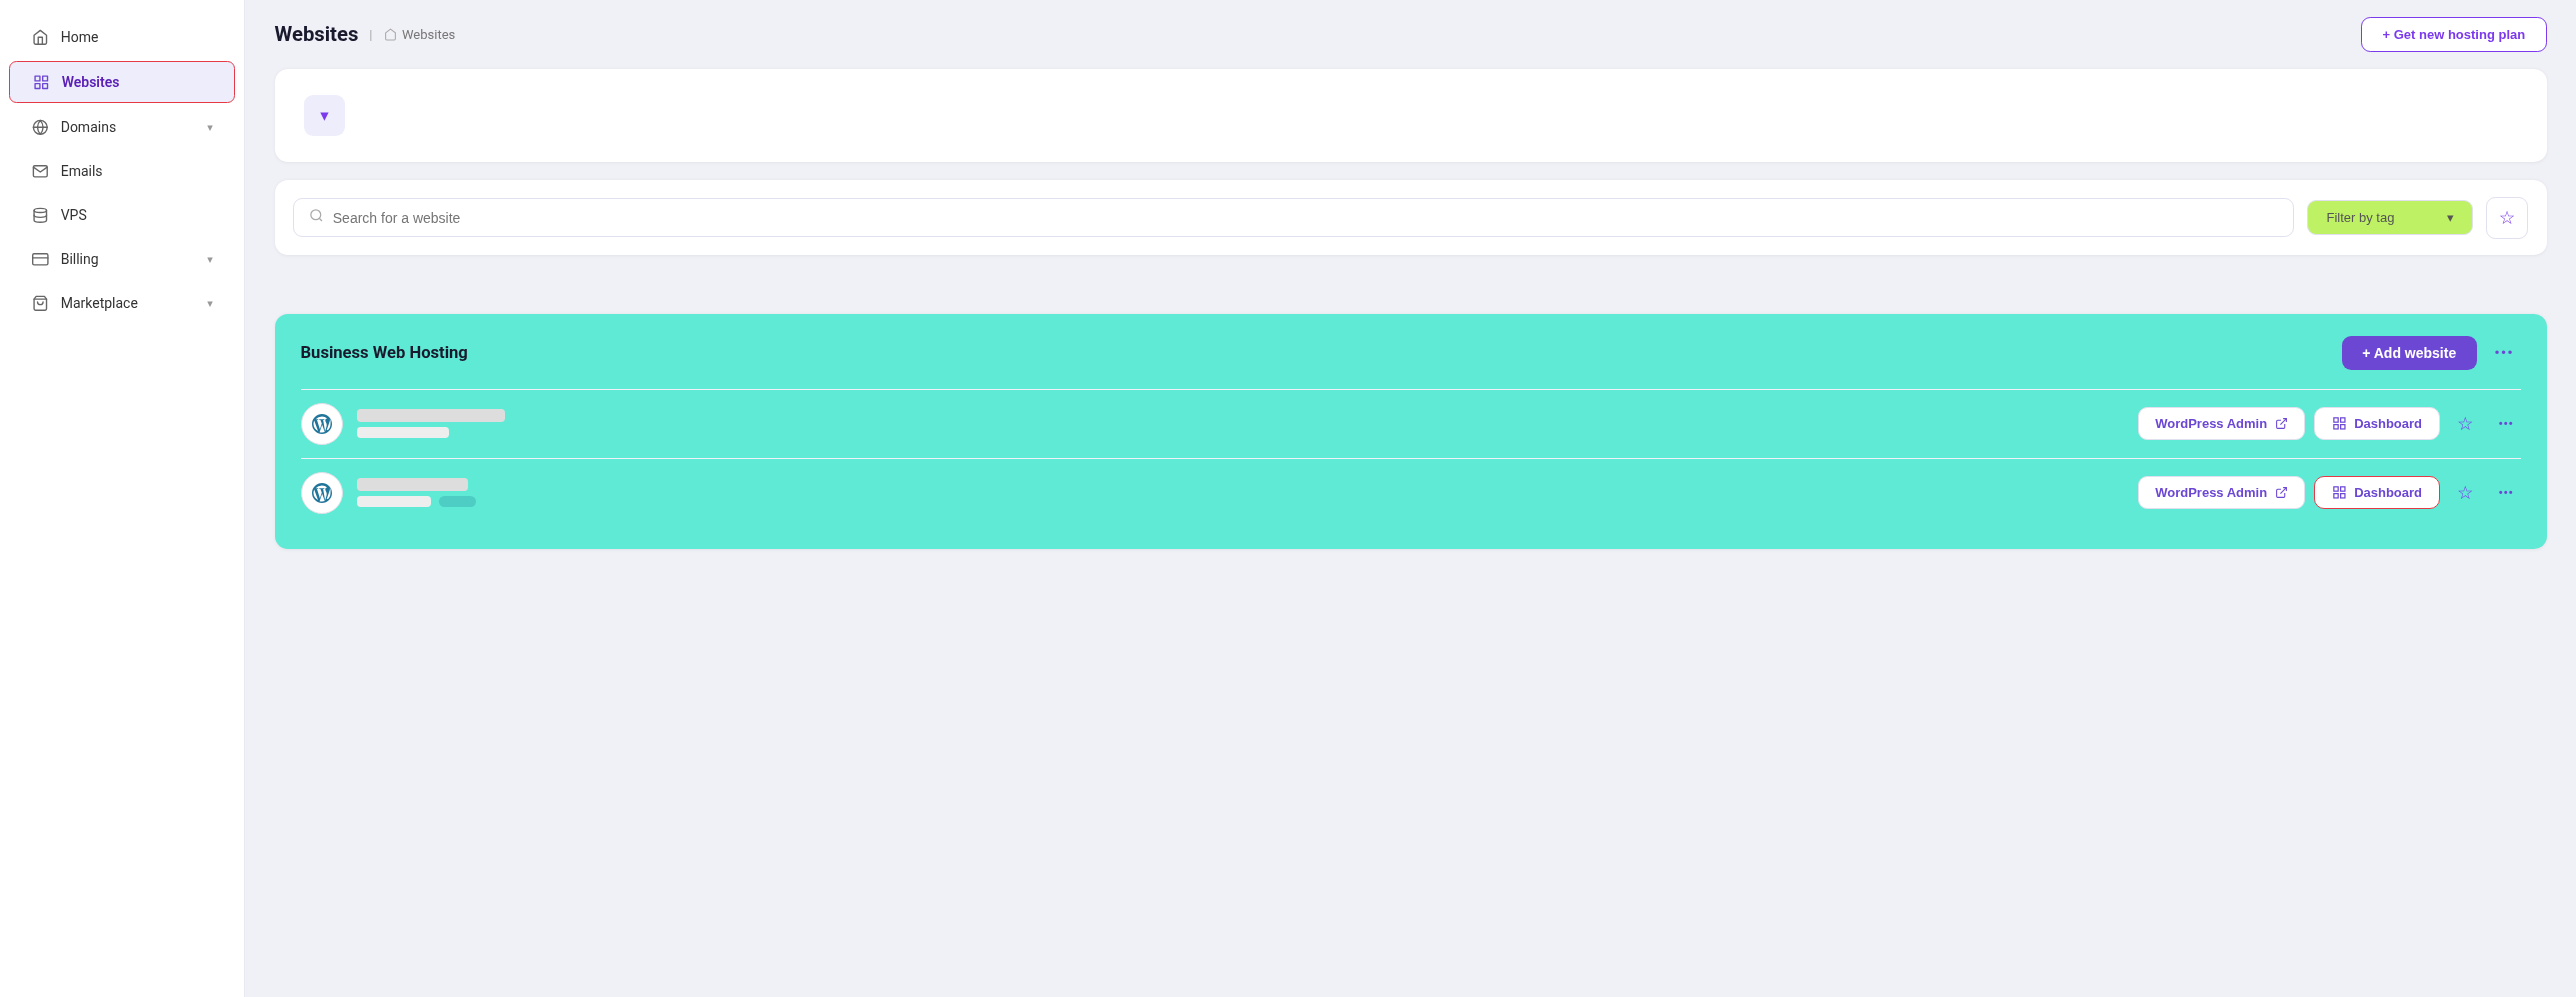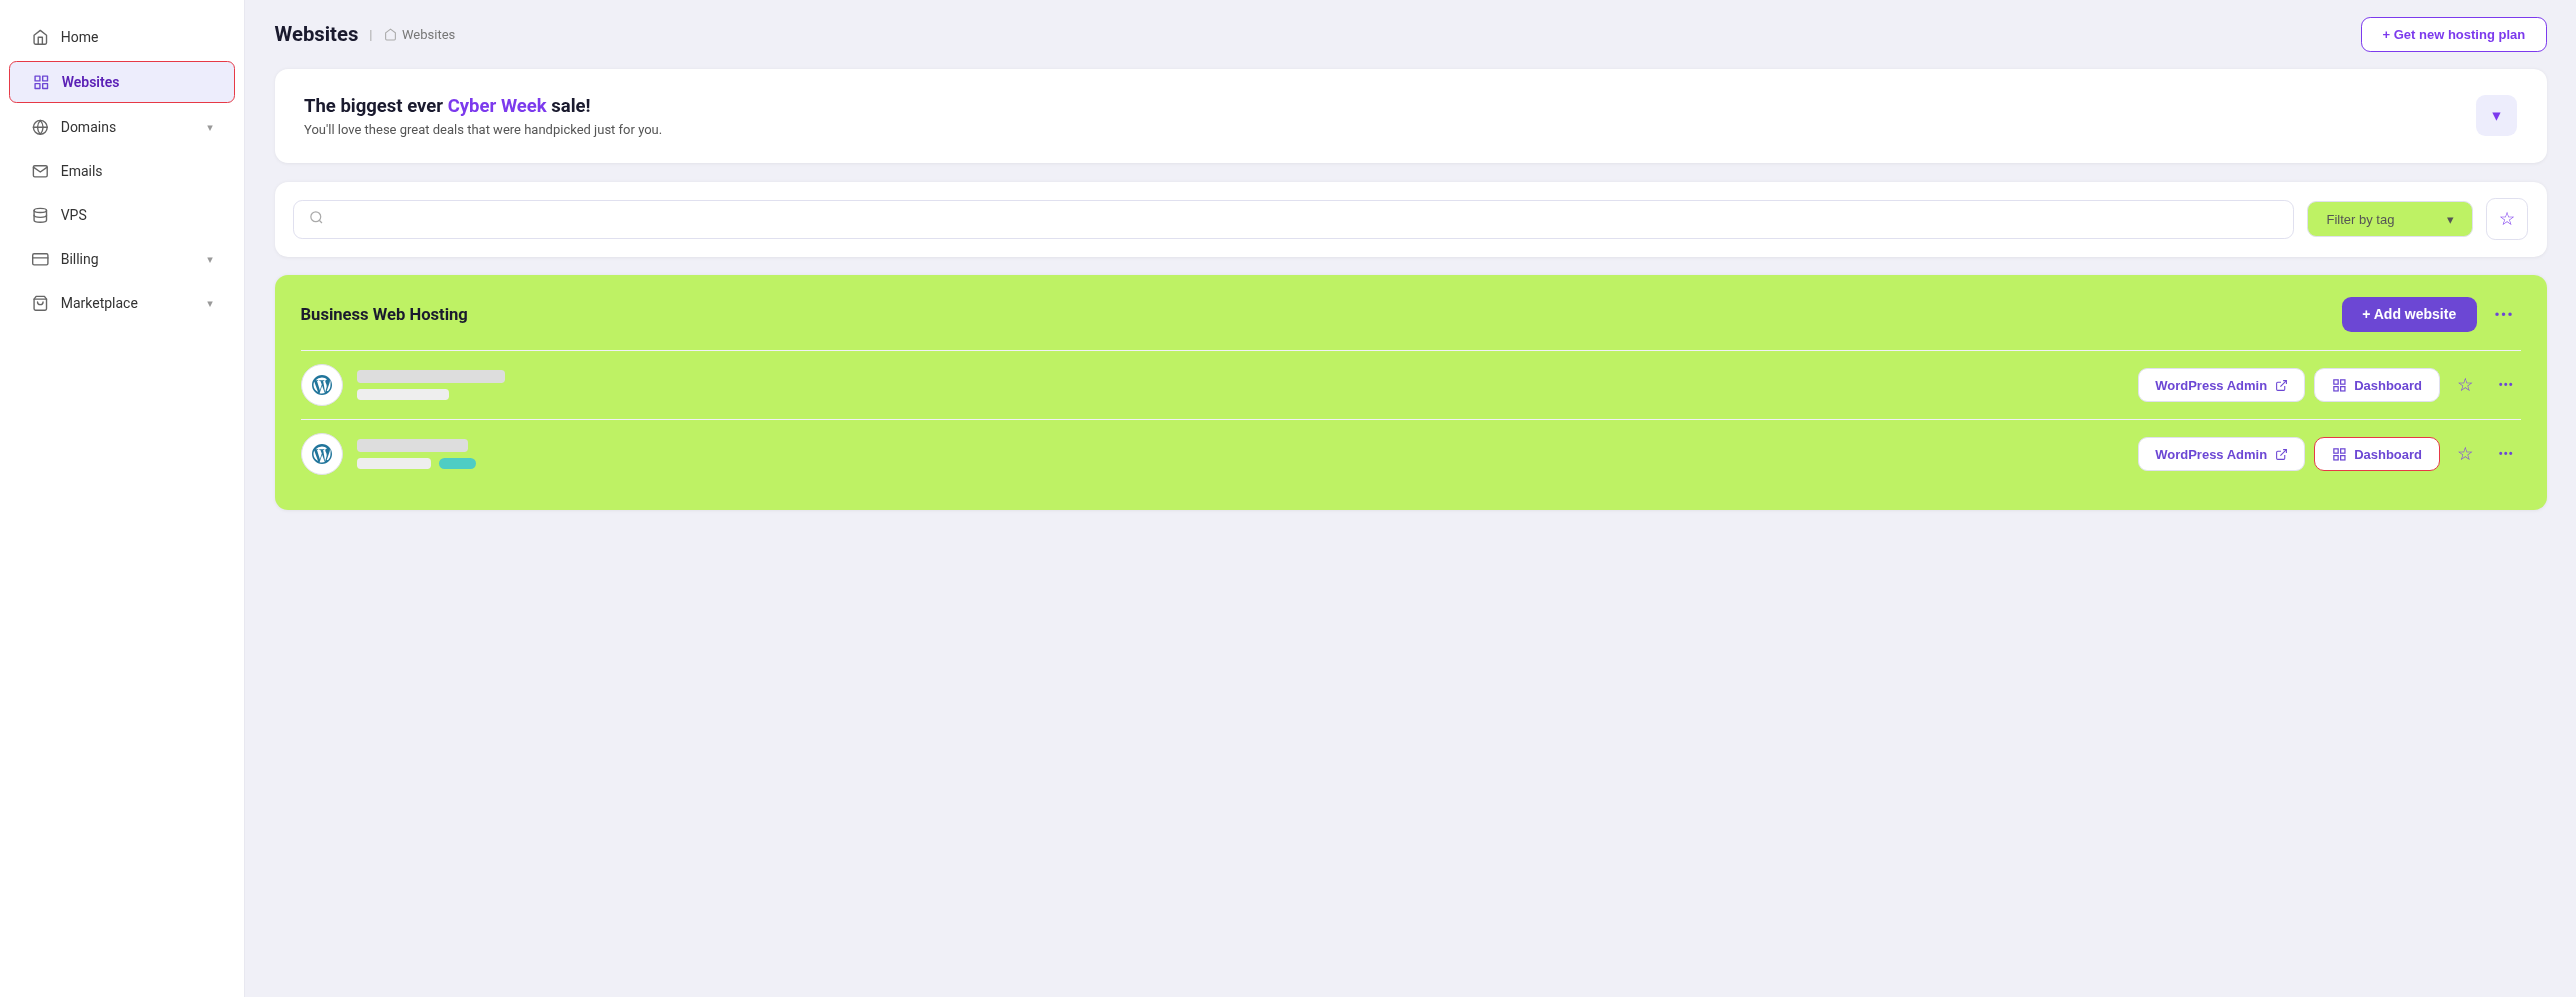--- a/index.html
+++ b/index.html
@@ -201,24 +201,25 @@
       display: flex;
       align-items: center;
       justify-content: center;
       cursor: pointer;
       color: #7c3aed;
       font-size: 18.5px;
     }
 
     
     .hosting-card {
-      background: #bef264;
+      background: #5eead4;
       border-radius: 13px;
       padding: 22px 26px;
       box-shadow: 0 0.9px 3.7px rgba(0,0,0,0.06);
+      margin-top: 40px;
     }
     .hosting-card-header {
       display: flex;
       align-items: center;
       justify-content: space-between;
       margin-bottom: 18.5px;
     }
     .hosting-card-title {
       font-size: 16.6px;
       font-weight: 700;
@@ -457,37 +458,32 @@
       </span>
     </div>
     <button class="get-plan-btn">
       <span>+ Get new hosting plan</span>
     </button>
   </div>
 
   <div class="content">
 
     <div class="banner">
-      <div class="banner-content">
-        <div class="banner-title">
-          <span>The biggest ever </span><span style="color:#7c3aed;">Cyber Week</span><span> sale!</span>
-        </div>
-        <div class="banner-sub">You'll love these great deals that were handpicked just for you.</div>
-      </div>
       <div class="banner-chevron">▾</div>
     </div>
 
     <div class="search-row">
       <div class="search-input-wrap">
         <span class="search-icon">
           <svg width="14.8" height="14.8" viewBox="0 0 24 24" fill="none" stroke="#aaa" stroke-width="2">
               <circle cx="11" cy="11" r="8"></circle>
               <line x1="21" y1="21" x2="16.65" y2="16.65"></line>
             </svg>
         </span>
+        <input type="text" placeholder="Search for a website" style="">
       </div>
       <button class="filter-btn">
         <span>Filter by tag</span>
         <span>▾</span>
       </button>
       <button class="star-btn">
         <span>☆</span>
       </button>
     </div>
 

